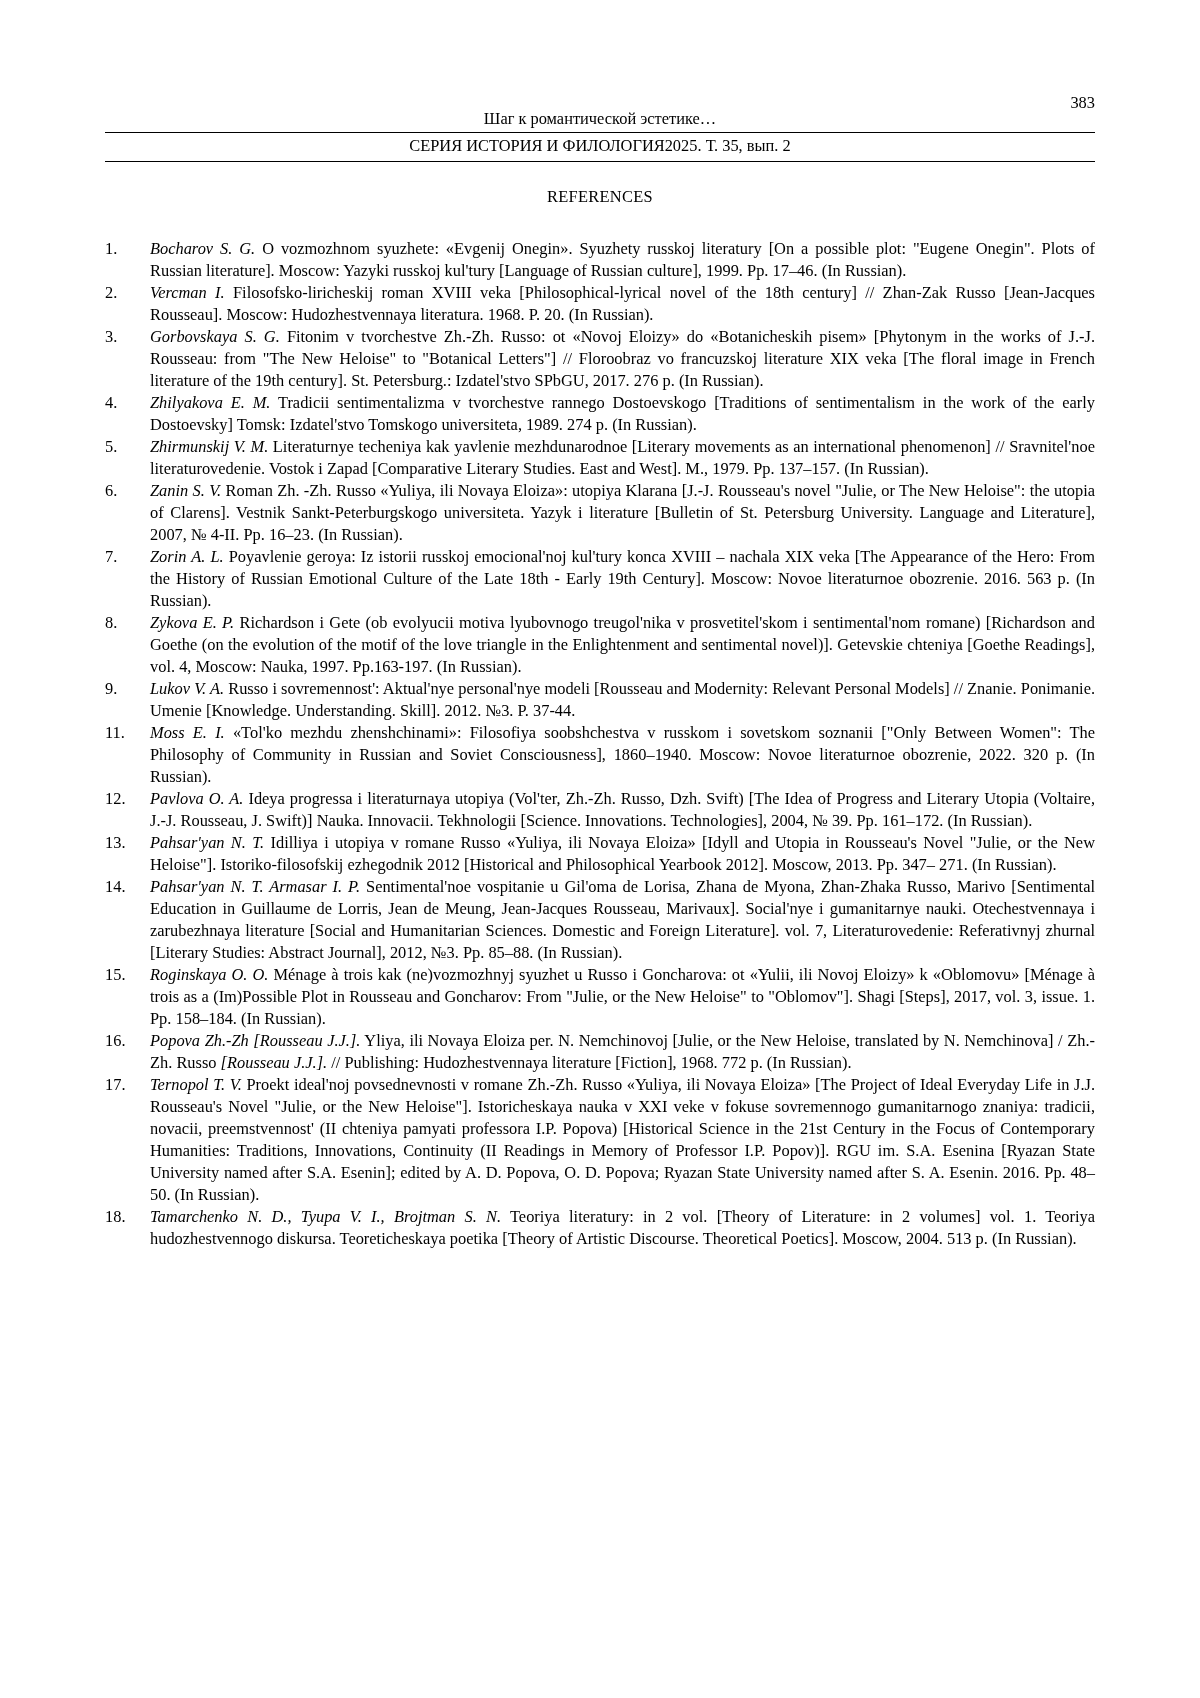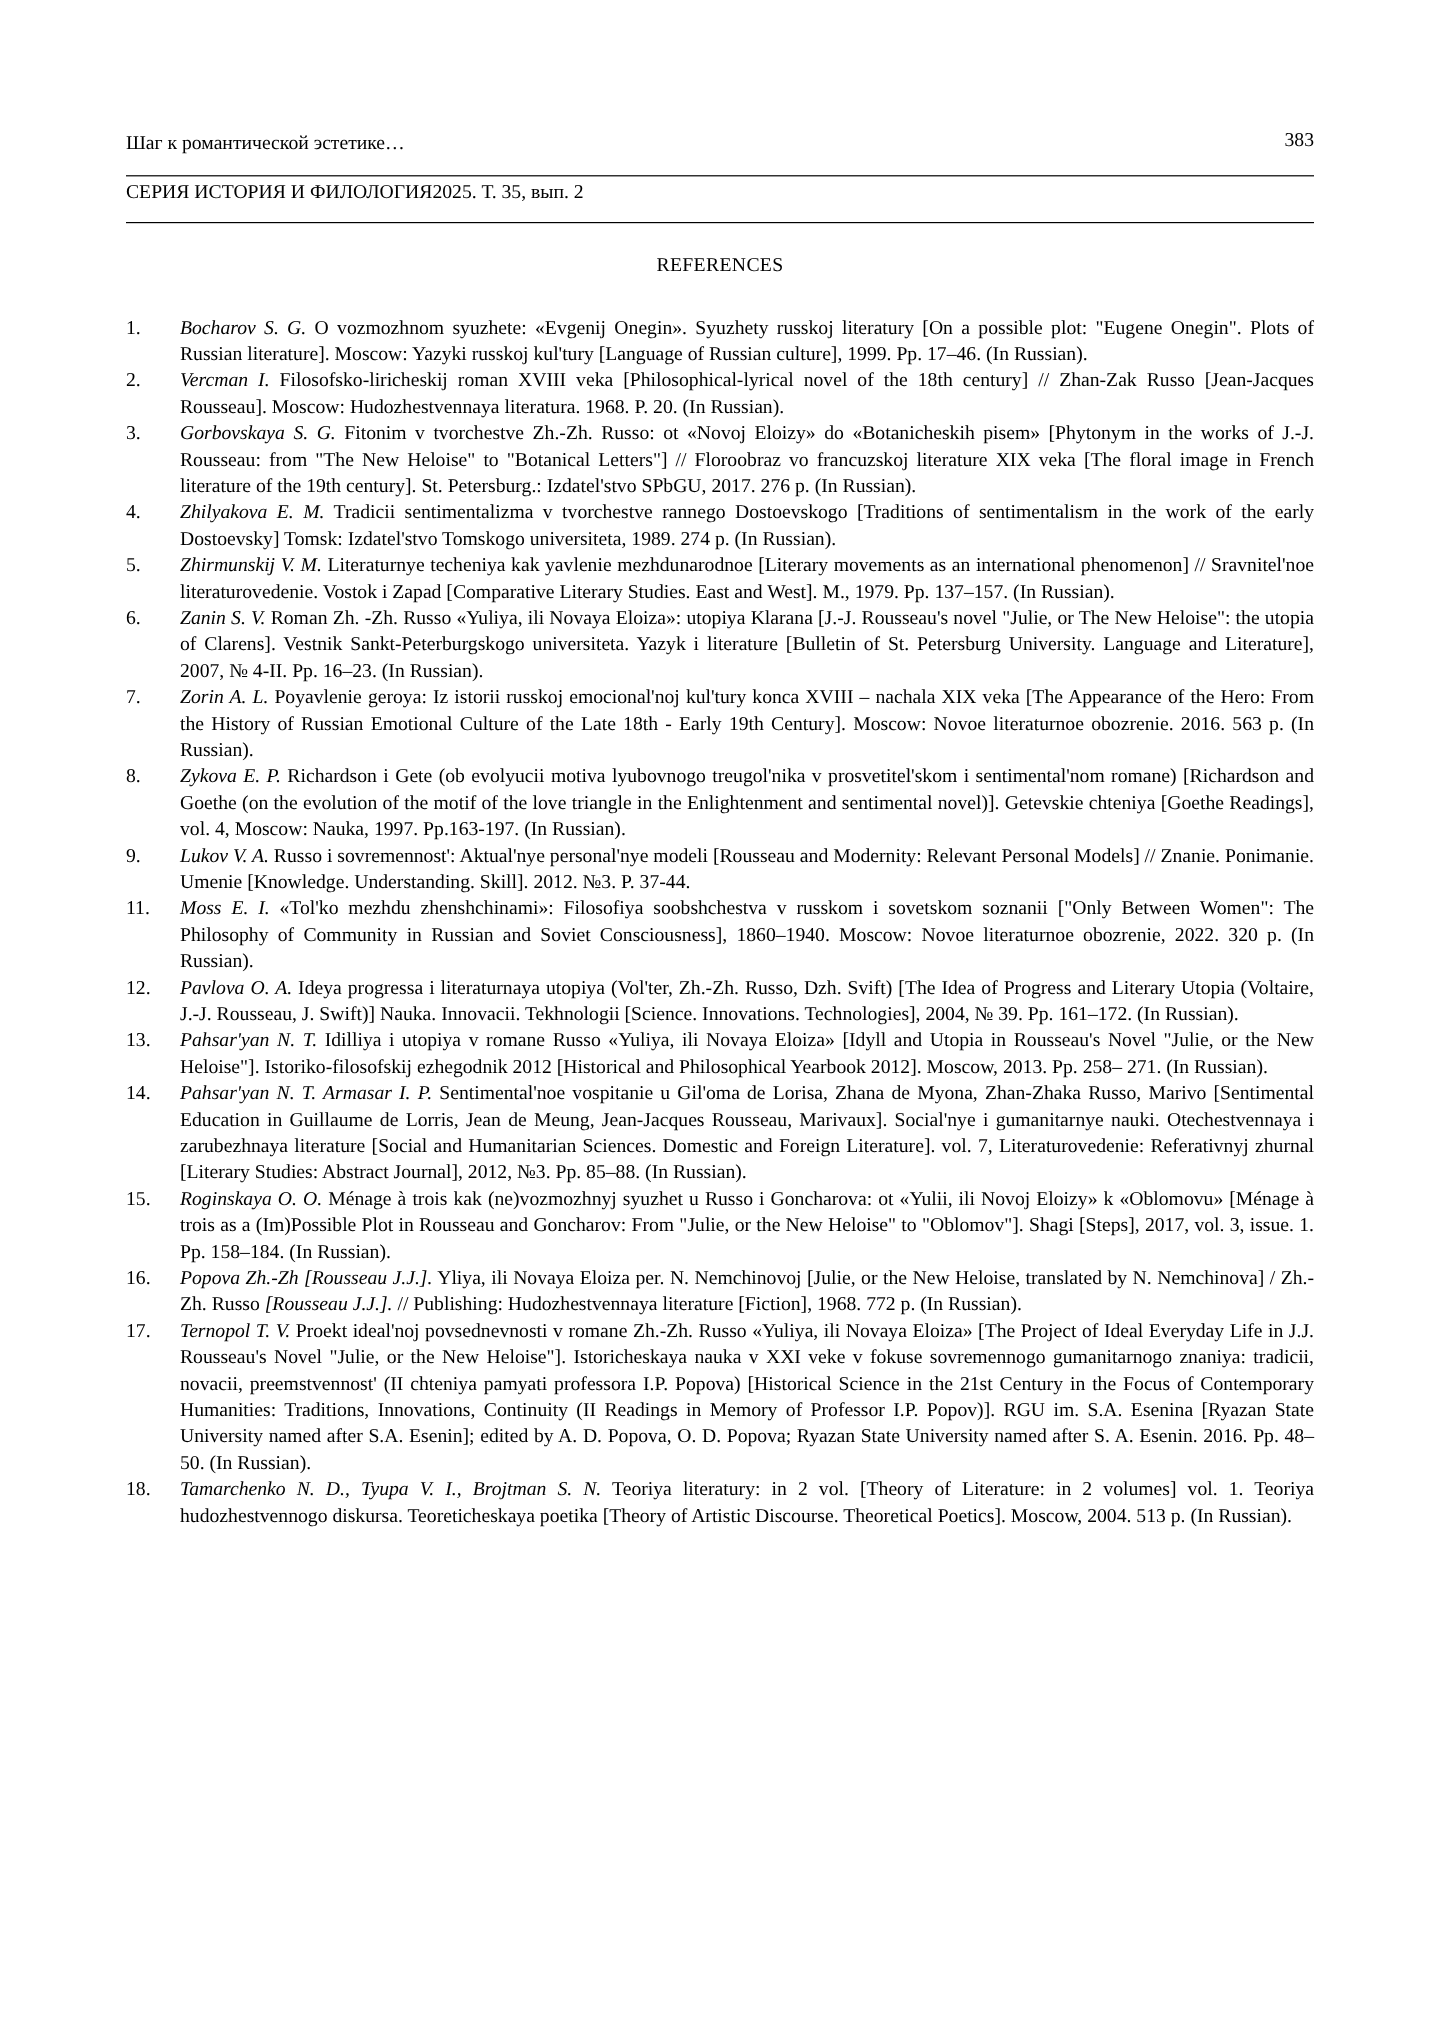--- a/index.html
+++ b/index.html
@@ -11,33 +11,34 @@
     background: #ffffff;
     color: #000000;
     font-family: "Liberation Serif", serif;
     font-size: 16.4px;
     line-height: 22px;
     padding: 108px 105px 60px 105px;
     position: relative;
   }
   .header-row1 {
     position: relative;
+    text-align: center;
     border-bottom: 1.5px solid #000;
-    padding-bottom: 16px;
+    padding-bottom: 2px;
   }
   .header-row1 .page-number {
     position: absolute;
     right: 0;
     bottom: 18px;
   }
   .header-row2 {
     display: flex;
-    justify-content: flex-start;
+    justify-content: center;
     border-bottom: 1.5px solid #000;
-    padding: 2px 0 14px 0;
+    padding: 2px 0 4px 0;
   }
   .section-title {
     text-align: center;
     font-weight: normal;
     font-size: 16.4px;
     margin: 24px 0 30px 0;
     letter-spacing: 0.3px;
   }
   .references-list {
     margin: 0;
@@ -114,21 +115,21 @@
       <div class="ref">
       <span class="ref-num">11.</span>
       <span class="ref-text"><em>Moss E. I.</em><span> «Tol'ko mezhdu zhenshchinami»: Filosofiya soobshchestva v russkom i sovetskom soznanii ["Only Between Women": The Philosophy of Community in Russian and Soviet Consciousness], 1860–1940. Moscow: Novoe literaturnoe obozrenie, 2022. 320 p. (In Russian).</span></span>
     </div>
       <div class="ref">
       <span class="ref-num">12.</span>
       <span class="ref-text"><em>Pavlova O. A.</em><span> Ideya progressa i literaturnaya utopiya (Vol'ter, Zh.-Zh. Russo, Dzh. Svift) [The Idea of Progress and Literary Utopia (Voltaire, J.-J. Rousseau, J. Swift)] Nauka. Innovacii. Tekhnologii [Science. Innovations. Technologies], 2004, № 39. Pp. 161–172. (In Russian).</span></span>
     </div>
       <div class="ref">
       <span class="ref-num">13.</span>
-      <span class="ref-text"><em>Pahsar'yan N. T.</em><span> Idilliya i utopiya v romane Russo «Yuliya, ili Novaya Eloiza» [Idyll and Utopia in Rousseau's Novel "Julie, or the New Heloise"]. Istoriko-filosofskij ezhegodnik 2012 [Historical and Philosophical Yearbook 2012]. Moscow, 2013. Pp. 258– 271. (In Russian).</span></span>
+      <span class="ref-text"><em>Pahsar'yan N. T.</em><span> Idilliya i utopiya v romane Russo «Yuliya, ili Novaya Eloiza» [Idyll and Utopia in Rousseau's Novel "Julie, or the New Heloise"]. Istoriko-filosofskij ezhegodnik 2012 [Historical and Philosophical Yearbook 2012]. Moscow, 2013. Pp. 347– 271. (In Russian).</span></span>
     </div>
       <div class="ref">
       <span class="ref-num">14.</span>
       <span class="ref-text"><em>Pahsar'yan N. T. Armasar I. P.</em><span> Sentimental'noe vospitanie u Gil'oma de Lorisa, Zhana de Myona, Zhan-Zhaka Russo, Marivo [Sentimental Education in Guillaume de Lorris, Jean de Meung, Jean-Jacques Rousseau, Marivaux]. Social'nye i gumanitarnye nauki. Otechestvennaya i zarubezhnaya literature [Social and Humanitarian Sciences. Domestic and Foreign Literature]. vol. 7, Literaturovedenie: Referativnyj zhurnal [Literary Studies: Abstract Journal], 2012, №3. Pp. 85–88. (In Russian).</span></span>
     </div>
       <div class="ref">
       <span class="ref-num">15.</span>
       <span class="ref-text"><em>Roginskaya O. O.</em><span> Ménage à trois kak (ne)vozmozhnyj syuzhet u Russo i Goncharova: ot «Yulii, ili Novoj Eloizy» k «Oblomovu» [Ménage à trois as a (Im)Possible Plot in Rousseau and Goncharov: From "Julie, or the New Heloise" to "Oblomov"]. Shagi [Steps], 2017, vol. 3, issue. 1. Pp. 158–184. (In Russian).</span></span>
     </div>
       <div class="ref">

